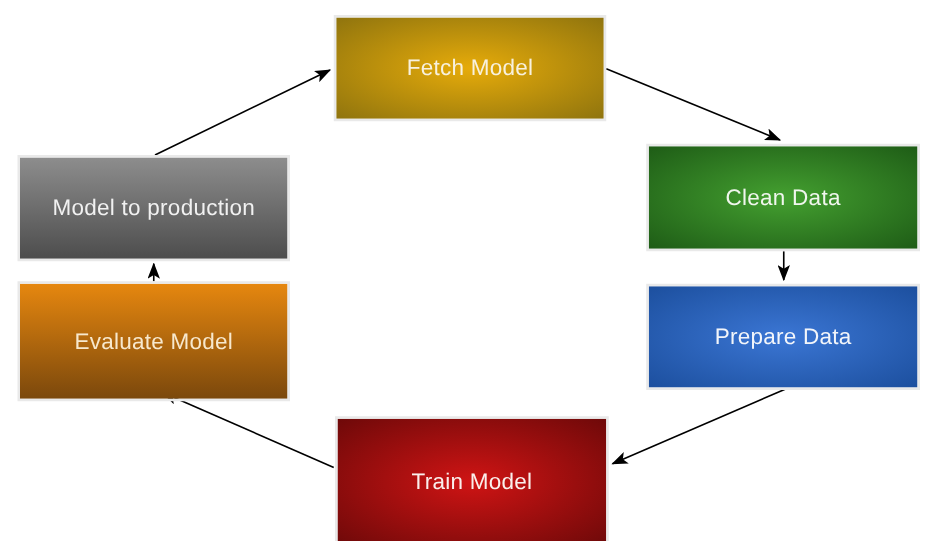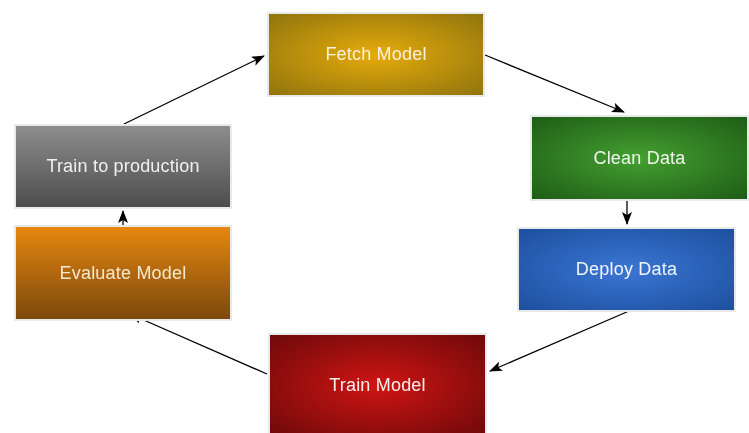--- a/index.html
+++ b/index.html
@@ -54,33 +54,33 @@
     <line stroke="#000000" stroke-width="1.3" marker-end="url(#arrowhead)" x1="629" y1="311" x2="490" y2="371"></line>
     <line stroke="#000000" stroke-width="1.3" marker-end="url(#arrowhead)" x1="267" y1="374" x2="130" y2="314"></line>
     <line stroke="#000000" stroke-width="1.3" marker-end="url(#arrowhead)" x1="123" y1="225" x2="123" y2="211"></line>
     <line stroke="#000000" stroke-width="1.3" marker-end="url(#arrowhead)" x1="124" y1="124" x2="264" y2="56"></line>
   </svg>
 
   <div class="node" style="left: 267px; top: 12px; width: 218px; height: 85px; color: rgb(248, 241, 222); background: radial-gradient(rgb(230, 171, 10) 0%, rgb(143, 116, 14) 100%);">
     <span class="node-label">Fetch Model</span>
   </div>
 
-  <div class="node" style="left: 517px; top: 115px; width: 219px; height: 86px; color: rgb(240, 246, 237); background: radial-gradient(rgb(68, 160, 48) 0%, rgb(30, 92, 22) 100%); margin-left: 13px;">
+  <div class="node" style="left: 517px; top: 115px; width: 219px; height: 86px; color: rgb(240, 246, 237); background: radial-gradient(rgb(68, 160, 48) 0%, rgb(30, 92, 22) 100%);">
     <span class="node-label">Clean Data</span>
   </div>
 
   <div class="node" style="left: 517px; top: 227px; width: 219px; height: 85px; color: rgb(242, 245, 250); background: radial-gradient(rgb(59, 118, 212) 0%, rgb(28, 79, 158) 100%);">
-    <span class="node-label">Deploy Data</span>
+    <span class="node-label">Prepare Data</span>
   </div>
 
   <div class="node" style="left: 268px; top: 333px; width: 219px; height: 105px; color: rgb(250, 239, 236); background: radial-gradient(rgb(207, 20, 20) 0%, rgb(110, 9, 9) 100%);">
     <span class="node-label">Train Model</span>
   </div>
 
   <div class="node" style="left: 14px; top: 225px; width: 218px; height: 96px; color: rgb(247, 232, 205); background: linear-gradient(rgb(230, 135, 15) 0%, rgb(123, 72, 12) 100%);">
     <span class="node-label">Evaluate Model</span>
   </div>
 
   <div class="node" style="left: 14px; top: 124px; width: 218px; height: 85px; color: rgb(241, 241, 241); background: linear-gradient(rgb(141, 141, 141) 0%, rgb(77, 77, 77) 100%);">
-    <span class="node-label">Train to production</span>
+    <span class="node-label">Model to production</span>
   </div>
 
 </div>
 
 </body></html>

